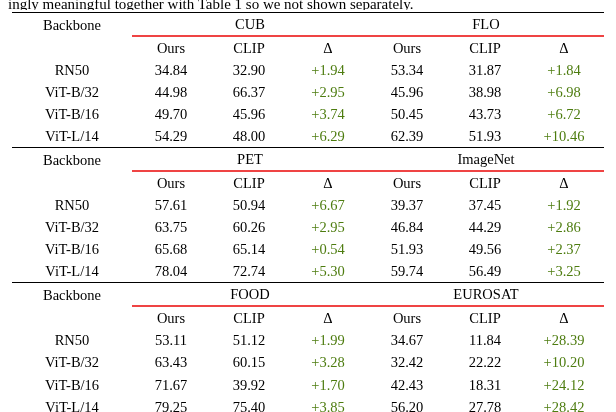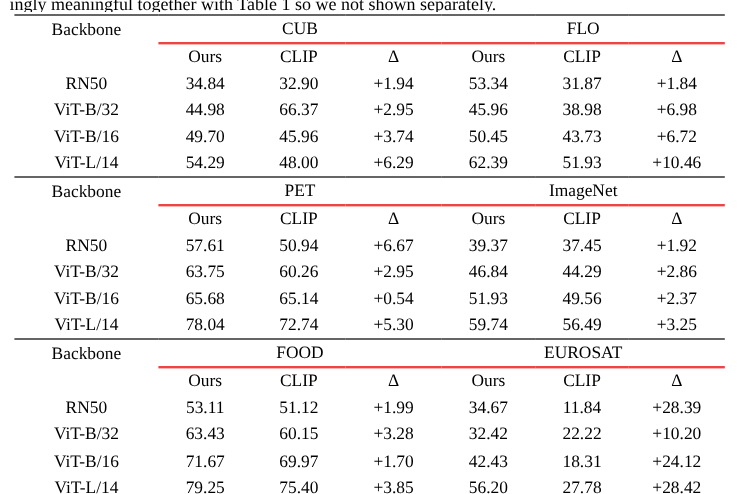--- a/index.html
+++ b/index.html
@@ -51,21 +51,21 @@
   .rule-mid td {
     border-top: 1.1px solid #000;
   }
   .rule-thin-partial {
     border-top: 2px solid #ef4444;
   }
   .bold {
     font-weight: bold;
   }
   .delta {
-    color: #000000;
+    color: #4d7c0f;
   }
   .col-backbone {
     width: 120px;
     text-align: center;
   }
   .col-val {
     width: 78px;
   }
   .col-delta {
     width: 80px;
@@ -223,21 +223,21 @@
         <td>63.43</td>
         <td>60.15</td>
         <td class="delta">+3.28</td>
         <td>32.42</td>
         <td>22.22</td>
         <td class="delta">+10.20</td>
       </tr>
       <tr>
         <td class="bold">ViT-B/16</td>
         <td>71.67</td>
-        <td>69.97</td>
+        <td>39.92</td>
         <td class="delta">+1.70</td>
         <td>42.43</td>
         <td>18.31</td>
         <td class="delta">+24.12</td>
       </tr>
       <tr>
         <td class="bold">ViT-L/14</td>
         <td>79.25</td>
         <td>75.40</td>
         <td class="delta">+3.85</td>

